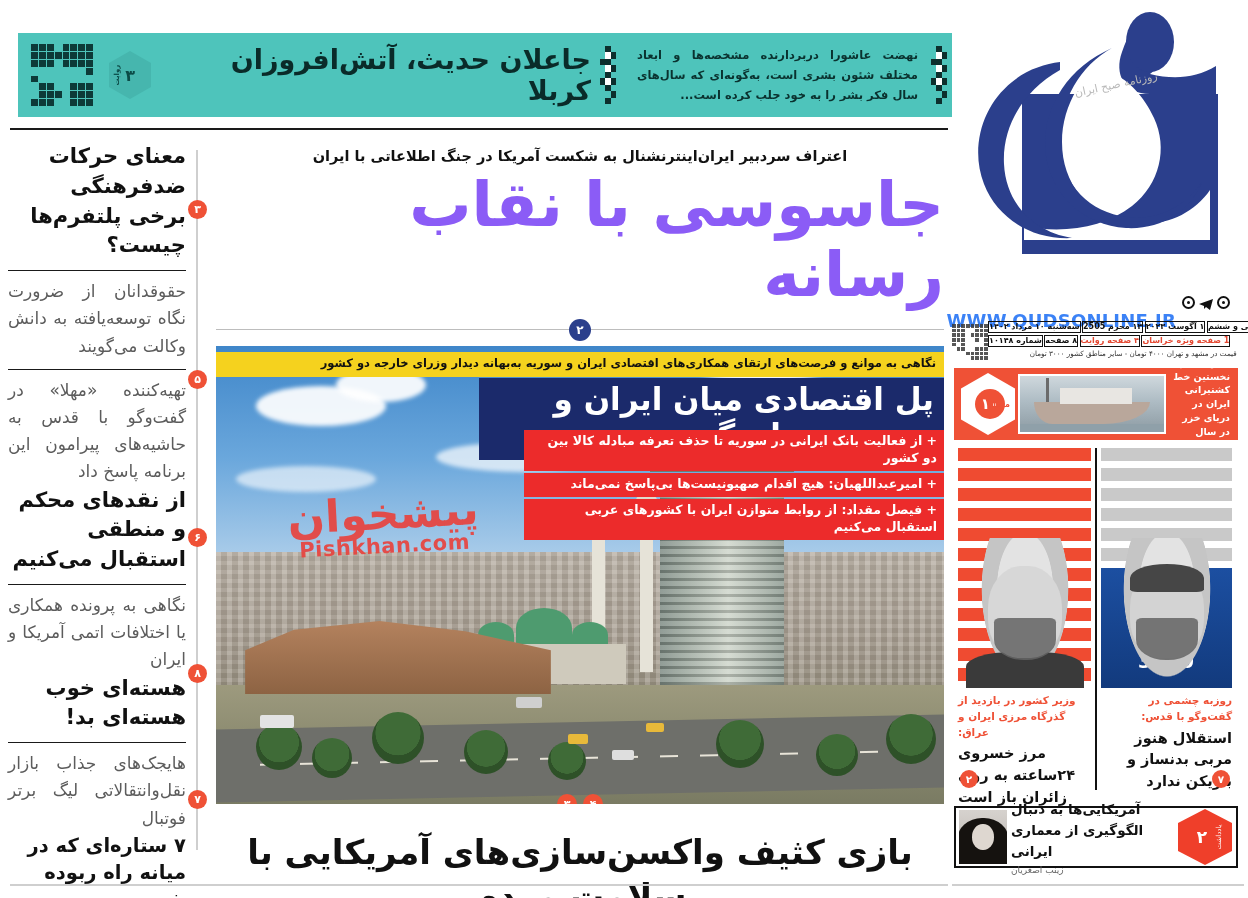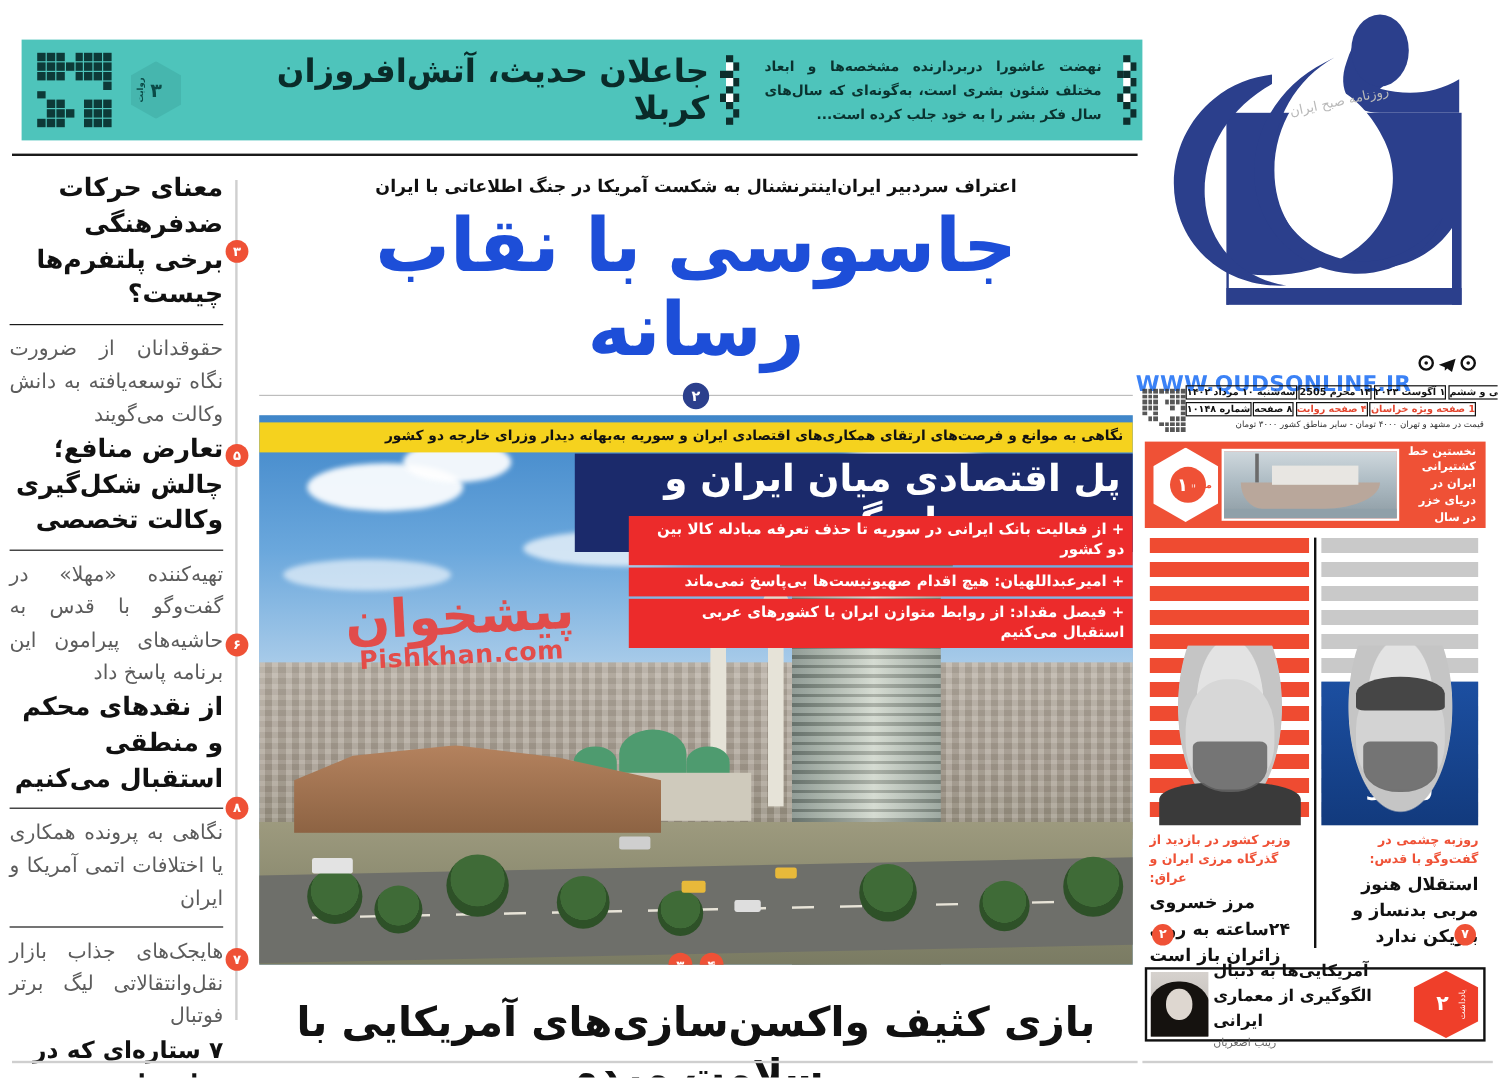--- a/index.html
+++ b/index.html
@@ -406,21 +406,21 @@
   .center-col {
     position:absolute;
     left: 216px; top: 146px;
     width: 728px; height: 748px;
   }
   .lead-kicker {
     font-size: 14.5px; color:#111; text-align:center; font-weight:600;
     line-height:1.4; margin-bottom: 4px;
   }
   .lead-title {
-    font-size: 62px; font-weight: bold; color:#1d4ed8; text-align:center;
+    font-size: 62px; font-weight: bold; color:#8b5cf6; 
     line-height: 1.12; letter-spacing: -1.5px;
   }
   .lead-rule {
     position: relative;
     border-top: 1.6px solid #bdbdbd;
     margin-top: 20px; height: 1px;
   }
   .rule-dot {
     position:absolute; left:50%; top:-11px; transform:translateX(-50%);
     width: 22px; height: 22px; border-radius:50%;
@@ -911,32 +911,32 @@
 
   <div class="left-col">
 
     <div class="lc-item">
       <div class="lc-title">معنای حرکات ضدفرهنگی برخی پلتفرم‌ها چیست؟</div>
       <div class="lc-rule"></div>
     </div>
 
     <div class="lc-item">
       <div class="lc-kicker">حقوقدانان از ضرورت نگاه توسعه‌یافته به دانش وکالت می‌گویند</div>
-      <div class="lc-title">تعارض منافع؛ چالش شکل‌گیری وکالت تخصصی</div>
       <div class="lc-rule"></div>
     </div>
 
     <div class="lc-item">
       <div class="lc-kicker">تهیه‌کننده «مهلا» در گفت‌وگو با قدس به حاشیه‌های پیرامون این برنامه پاسخ داد</div>
       <div class="lc-title">از نقدهای محکم و منطقی استقبال می‌کنیم</div>
       <div class="lc-rule"></div>
     </div>
 
     <div class="lc-item">
       <div class="lc-kicker">نگاهی به پرونده همکاری یا اختلافات اتمی آمریکا و ایران</div>
+      <div class="lc-title">هسته‌ای خوب هسته‌ای بد!</div>
       <div class="lc-rule"></div>
     </div>
 
     <div class="lc-item">
       <div class="lc-kicker">هایجک‌های جذاب بازار نقل‌وانتقالاتی لیگ برتر فوتبال</div>
       <div class="lc-title small">۷ ستاره‌ای که در میانه راه ربوده شدند</div>
       <div class="lc-rule"></div>
     </div>
   </div>
 

